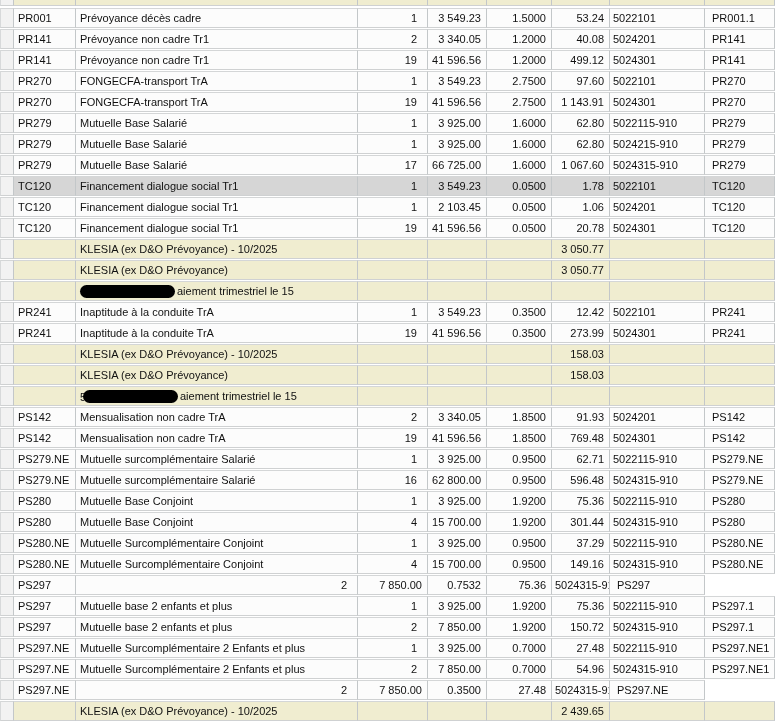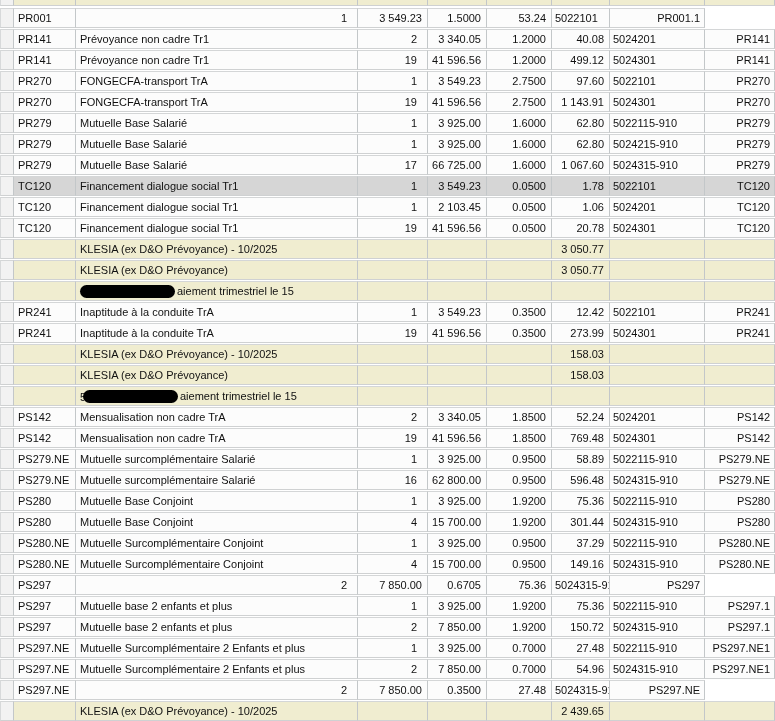--- a/index.html
+++ b/index.html
@@ -20,21 +20,21 @@
     border-right:1px solid #c3c7c9;
     background:#fcfcfc;
     line-height:18px;
     padding:0 4px;
     white-space:nowrap;overflow:hidden;
   }
   .cell.m{background:#f2f2f2;border-left:1px solid #d7d9da;}
   .num{text-align:right;padding-right:5px;}
   .c-count{padding-right:10px;}
   .c-account{padding-left:3px;}
-  .c-ref{padding-left:7px;text-align:right;}
+  .c-ref{padding-left:7px;}
   .row.summary .cell:not(.m),
   .row.note .cell:not(.m),
   .row.partial .cell:not(.m){background:#f0edd0;}
   .row.selected .cell:not(.m){background:#d6d6d6;}
   .row.partial{height:6px;margin-bottom:2px;}
   .row.partial .cell{border-top:none;line-height:4px;}
   .redact-box{
     display:inline-block;width:95px;height:13px;background:#000;
     border-radius:7px;vertical-align:middle;margin:-2px 2px 0 0;
   }
@@ -53,20 +53,21 @@
     <div class="cell"></div>
     <div class="cell"></div>
     <div class="cell"></div>
     <div class="cell"></div>
     <div class="cell"></div>
   </div>
   <div id="rows">
       <div class="row item">
         <div class="cell m"></div>
         <div class="cell c-code">PR001</div>
+        <div class="cell c-label">Prévoyance décès cadre</div>
         <div class="cell num c-count">1</div>
         <div class="cell num c-base">3 549.23</div>
         <div class="cell num c-rate">1.5000</div>
         <div class="cell num c-amount">53.24</div>
         <div class="cell c-account">5022101</div>
         <div class="cell c-ref">PR001.1</div>
       </div>
       <div class="row item">
         <div class="cell m"></div>
         <div class="cell c-code">PR141</div>
@@ -265,21 +266,21 @@
         <div class="cell c-account"></div>
         <div class="cell c-ref"></div>
       </div>
       <div class="row item">
         <div class="cell m"></div>
         <div class="cell c-code">PS142</div>
         <div class="cell c-label">Mensualisation non cadre TrA</div>
         <div class="cell num c-count">2</div>
         <div class="cell num c-base">3 340.05</div>
         <div class="cell num c-rate">1.8500</div>
-        <div class="cell num c-amount">52.24</div>
+        <div class="cell num c-amount">91.93</div>
         <div class="cell c-account">5024201</div>
         <div class="cell c-ref">PS142</div>
       </div>
       <div class="row item">
         <div class="cell m"></div>
         <div class="cell c-code">PS142</div>
         <div class="cell c-label">Mensualisation non cadre TrA</div>
         <div class="cell num c-count">19</div>
         <div class="cell num c-base">41 596.56</div>
         <div class="cell num c-rate">1.8500</div>
@@ -287,21 +288,21 @@
         <div class="cell c-account">5024301</div>
         <div class="cell c-ref">PS142</div>
       </div>
       <div class="row item">
         <div class="cell m"></div>
         <div class="cell c-code">PS279.NE</div>
         <div class="cell c-label">Mutuelle surcomplémentaire Salarié</div>
         <div class="cell num c-count">1</div>
         <div class="cell num c-base">3 925.00</div>
         <div class="cell num c-rate">0.9500</div>
-        <div class="cell num c-amount">58.89</div>
+        <div class="cell num c-amount">62.71</div>
         <div class="cell c-account">5022115-910</div>
         <div class="cell c-ref">PS279.NE</div>
       </div>
       <div class="row item">
         <div class="cell m"></div>
         <div class="cell c-code">PS279.NE</div>
         <div class="cell c-label">Mutuelle surcomplémentaire Salarié</div>
         <div class="cell num c-count">16</div>
         <div class="cell num c-base">62 800.00</div>
         <div class="cell num c-rate">0.9500</div>
@@ -351,21 +352,21 @@
         <div class="cell num c-rate">0.9500</div>
         <div class="cell num c-amount">149.16</div>
         <div class="cell c-account">5024315-910</div>
         <div class="cell c-ref">PS280.NE</div>
       </div>
       <div class="row item">
         <div class="cell m"></div>
         <div class="cell c-code">PS297</div>
         <div class="cell num c-count">2</div>
         <div class="cell num c-base">7 850.00</div>
-        <div class="cell num c-rate">0.6705</div>
+        <div class="cell num c-rate">0.7532</div>
         <div class="cell num c-amount">75.36</div>
         <div class="cell c-account">5024315-910</div>
         <div class="cell c-ref">PS297</div>
       </div>
       <div class="row item">
         <div class="cell m"></div>
         <div class="cell c-code">PS297</div>
         <div class="cell c-label">Mutuelle base 2 enfants et plus</div>
         <div class="cell num c-count">1</div>
         <div class="cell num c-base">3 925.00</div>

